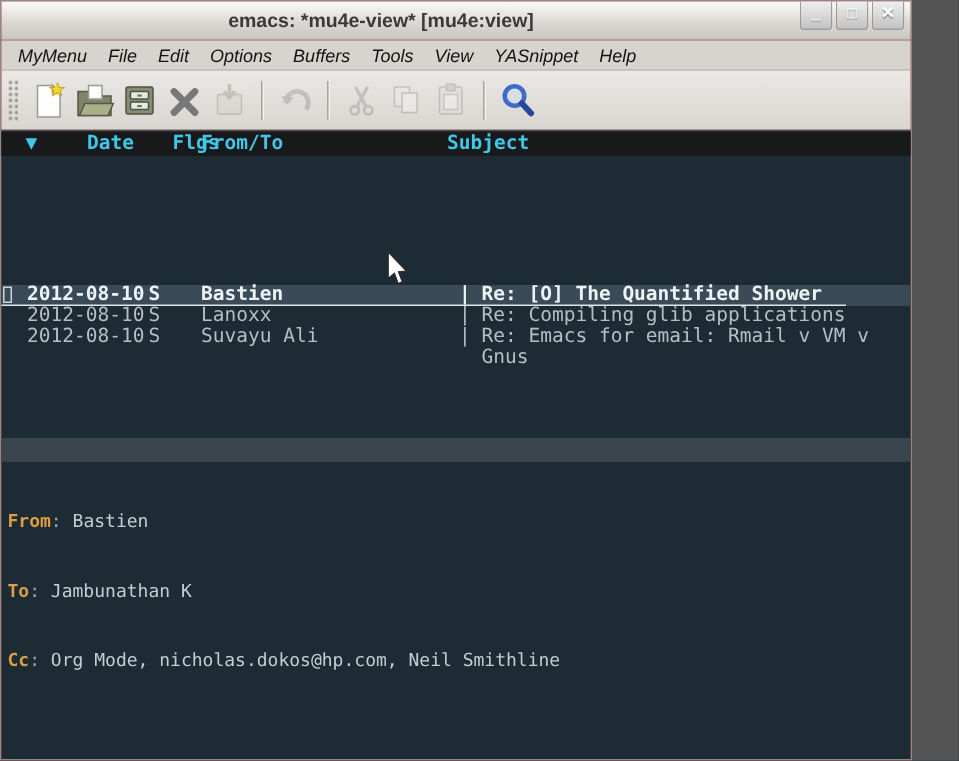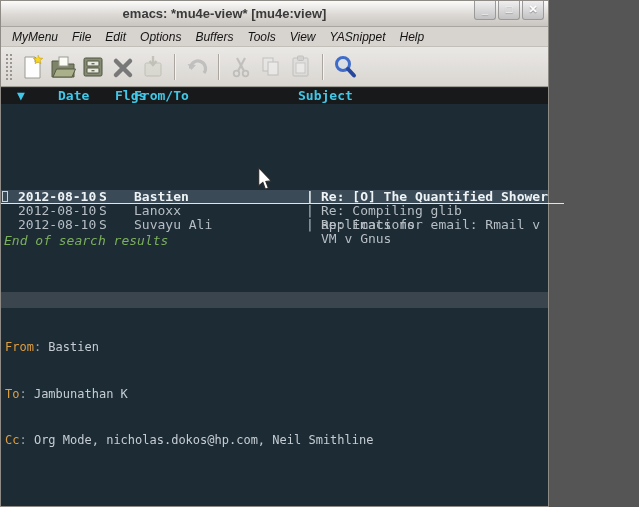--- a/index.html
+++ b/index.html
@@ -1,17 +1,17 @@
 <!DOCTYPE html>
 <html><head>
 <meta charset="utf-8">
 <style>
   * { margin:0; padding:0; box-sizing:border-box; }
   html,body { width:639px; height:507px; overflow:hidden; background:#555; }
-  .frame { position:relative; width:549px; height:507px; background:#b91c1c;
+  .frame { position:relative; width:608px; height:507px; background:#b91c1c;
            border:1px solid #8e8a86; font-family:"DejaVu Sans Mono", monospace; }
 
   
   .titlebar { position:absolute; left:0; top:0; width:100%; height:26px;
               background:linear-gradient(#fbfbfb, #dcd9d5 55%, #c9c5c0);
               border-bottom:1px solid #a9a5a0; }
   .title-text { position:absolute; left:0; right:100px; top:5px; text-align:center;
                 font-family:"Liberation Sans", sans-serif; font-size:13px; font-weight:bold;
                 color:#3a3a3a; }
   .win-btn { position:absolute; top:0; width:22px; height:19px;
@@ -67,21 +67,21 @@
 
   
   .modeline { position:absolute; left:0; width:100%; height:16px; background:#3a454e;
               font-size:12px; line-height:16px; white-space:pre; overflow:hidden;
               padding-left:4px; }
   .ml-top { top:205px; }
 
   
   .msgview { position:absolute; left:4px; top:222px; right:0; height:248px;
              font-size:12px; line-height:15.5px; white-space:pre; color:#c2cad0; }
-  .msg-label { color:#df9f3f; font-weight:normal; }
+  .msg-label { color:#df9f3f; font-weight:bold; }
   .msg-colon { color:#9aa5ab; }
   .msg-value { color:#c5cdd3; }
   .v-subject { color:#a9bc8f; }
 
   .echo-area { position:absolute; left:0; top:486px; width:100%; bottom:0;
                background:#1d2b35; }
 
   
   .pointer { position:absolute; left:256px; top:166px; }
 </style>
@@ -227,21 +227,20 @@
     </div>
     <div class="hrow" style="top:131px;">
       <span class="r-date">2012-08-10</span>
       <span class="r-flags">S</span>
       <span class="r-from">Suvayu Ali</span>
       <span class="r-sep">|</span>
       <span class="r-subject">Re: Emacs for email: Rmail v VM v Gnus</span>
     </div>
 
     <div class="hollow-cursor"></div>
-    <div class="end-results">End of search results</div>
 
     <div class="modeline ml-top">
       
     </div>
 
     <div class="msgview">
       <div><span class="msg-label">From</span><span class="msg-colon">: </span><span class="msg-value">Bastien</span></div>
       <div><span class="msg-label">To</span><span class="msg-colon">: </span><span class="msg-value">Jambunathan K</span></div>
       <div><span class="msg-label">Cc</span><span class="msg-colon">: </span><span class="msg-value">Org Mode, nicholas.dokos@hp.com, Neil Smithline</span></div>
       

